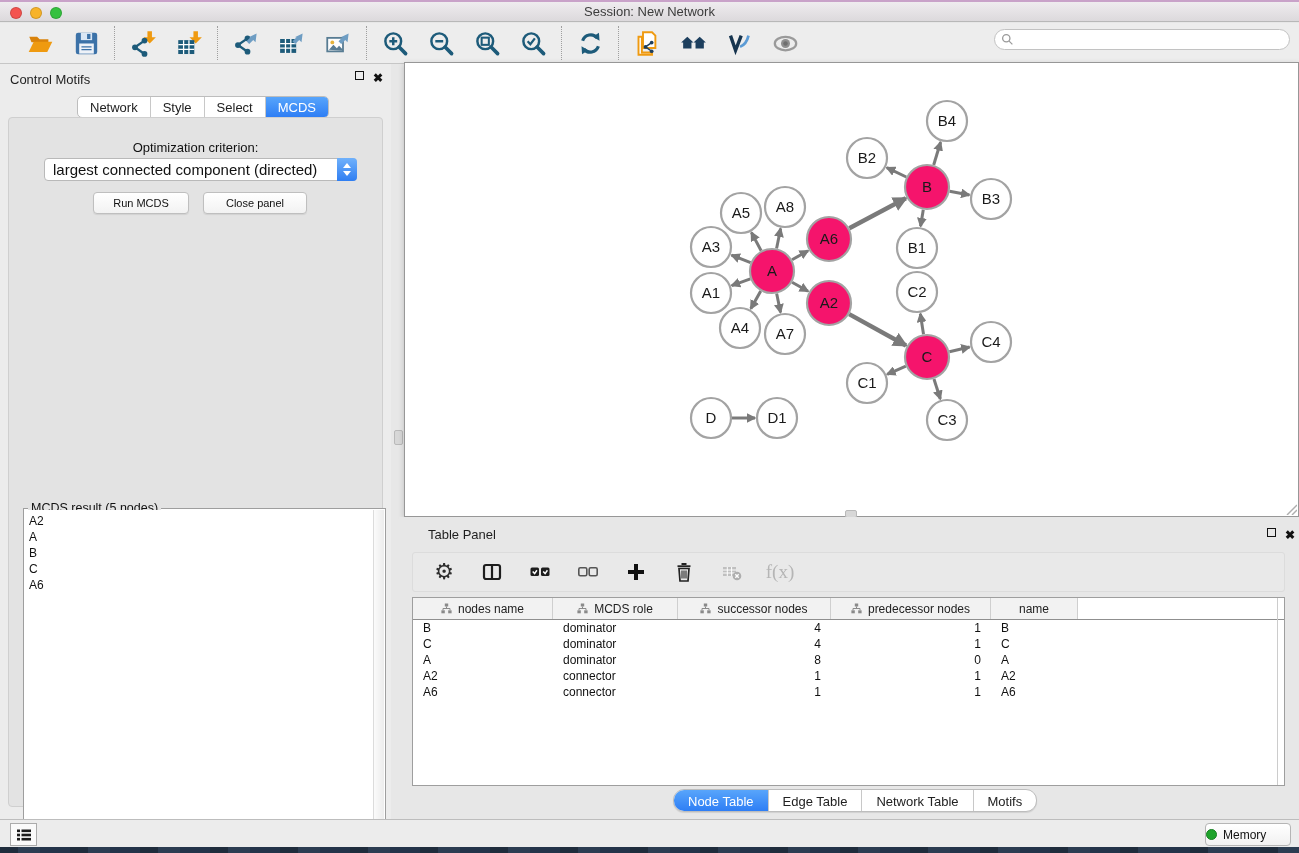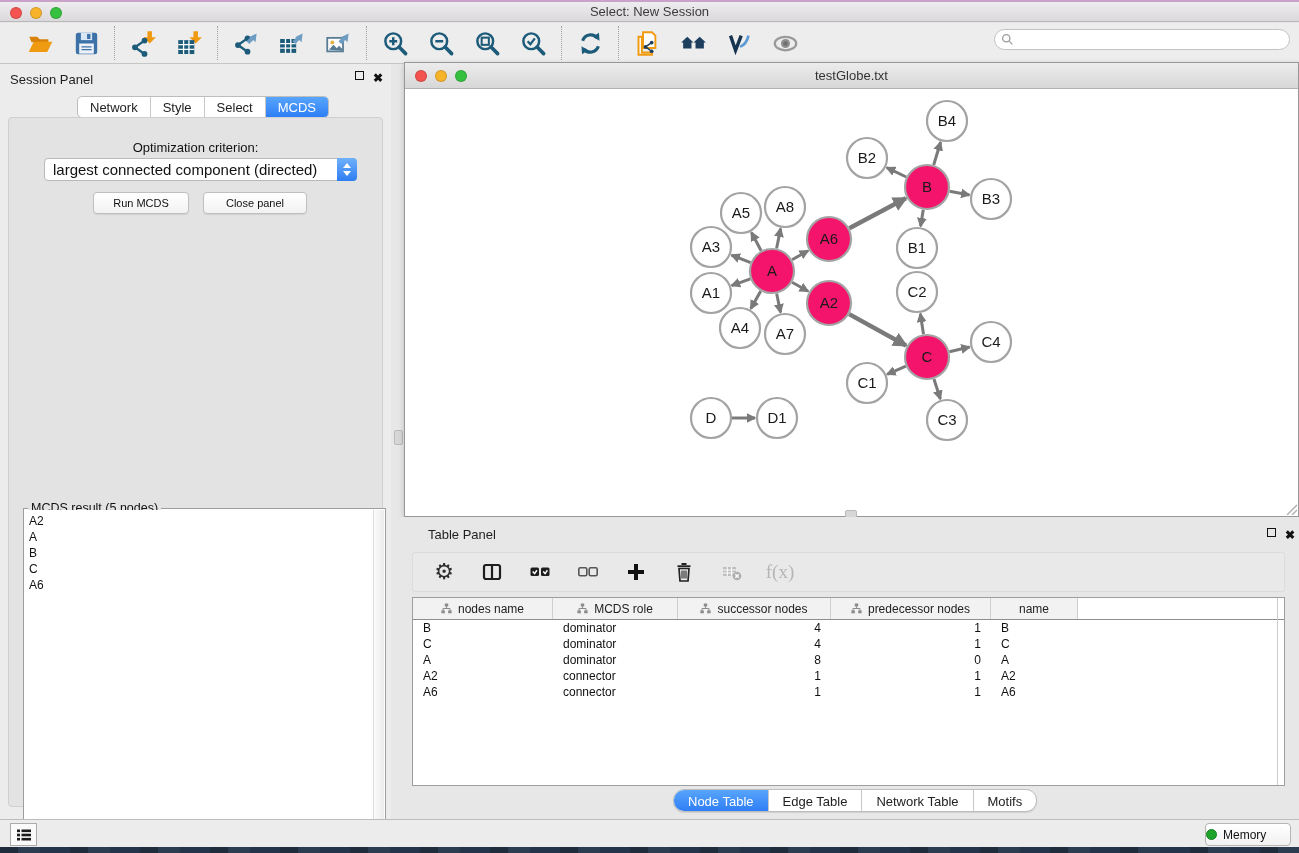--- a/index.html
+++ b/index.html
@@ -117,21 +117,21 @@
 </style>
 </head>
 <body>
 
 <div class="titlebar">
   <div class="traffic">
     <div class="light" style="background:#f4534f"></div>
     <div class="light" style="background:#f7b329"></div>
     <div class="light" style="background:#35c13f"></div>
   </div>
-  <span class="title">Select: New Session</span>
+  <span class="title">Session: New Network</span>
 </div>
 
 <div class="main-toolbar">
   <div id="toolbar-groups" style="display:flex;align-items:center;">
       <div class="tgroup">
         <button class="tbtn">
           <svg viewBox="0 0 24 24">
             <path d="M2 6h7l2.2 2.2H19v2.6H4z" fill="#d9820b"></path>
             <path d="M1.5 19.5h16.5l4.5-9H6z" fill="#ef9a10"></path>
           </svg>
@@ -283,21 +283,21 @@
     <svg viewBox="0 0 16 16">
       <circle cx="6.5" cy="6.5" r="4.5" fill="none" stroke="#9a9a9a" stroke-width="1.6"></circle>
       <line x1="10" y1="10" x2="14" y2="14" stroke="#9a9a9a" stroke-width="1.6"></line>
     </svg>
     <input type="text" placeholder="" style="">
   </div>
 </div>
 
 <div class="control-panel">
   <div class="panel-head">
-    <span class="panel-title">Session Panel</span>
+    <span class="panel-title">Control Motifs</span>
     <div class="winbtns">
       <span class="winbtn" style="font-weight:normal;border:1.4px solid #111;width:9px;height:9px;display:inline-block;"></span>
       <span class="winbtn">✖</span>
     </div>
   </div>
   <div class="cp-tabs" id="cp-tabs">
       <div class="cp-tab">Network</div>
       <div class="cp-tab">Style</div>
       <div class="cp-tab">Select</div>
       <div class="cp-tab sel">MCDS</div>
@@ -324,28 +324,20 @@
         </div>
       <div class="result-scroll"></div>
     </div>
   </div>
 </div>
 
 <div class="vsplit"></div>
 <div class="split-handle" style="left:394px; top:430px; width:9px; height:15px;"></div>
 
 <div class="net-frame">
-  <div class="net-titlebar">
-    <div class="traffic">
-      <div class="light" style="background:#f4534f"></div>
-      <div class="light" style="background:#f7b329"></div>
-      <div class="light" style="background:#35c13f"></div>
-    </div>
-    <span class="net-title">testGlobe.txt</span>
-  </div>
   <svg class="net-canvas" id="graph" viewBox="0 0 893 427">
       <defs>
         <marker id="arrow" viewBox="0 0 10 10" refX="8.5" refY="5" markerWidth="3.3" markerHeight="3.3" orient="auto-start-reverse">
   <path d="M0 0L10 5L0 10z" fill="#7a7a7a"></path>
         </marker>
       </defs>
       <line x1="345.3641146728813" y1="189.803106183551" x2="326.69519466072217" y2="196.53615930269035" stroke="#7a7a7a" stroke-width="3" marker-end="url(#arrow)"></line>
       <line x1="345.59698311096014" y1="173.57914089611546" x2="326.47245093734244" y2="166.05473479501998" stroke="#7a7a7a" stroke-width="3" marker-end="url(#arrow)"></line>
       <line x1="355.7407005957243" y1="202.05562706386607" x2="345.769764647568" y2="219.8163567215194" stroke="#7a7a7a" stroke-width="3" marker-end="url(#arrow)"></line>
       <line x1="356.158322762694" y1="161.71557162052426" x2="346.3702999661188" y2="143.4024967108029" stroke="#7a7a7a" stroke-width="3" marker-end="url(#arrow)"></line>

